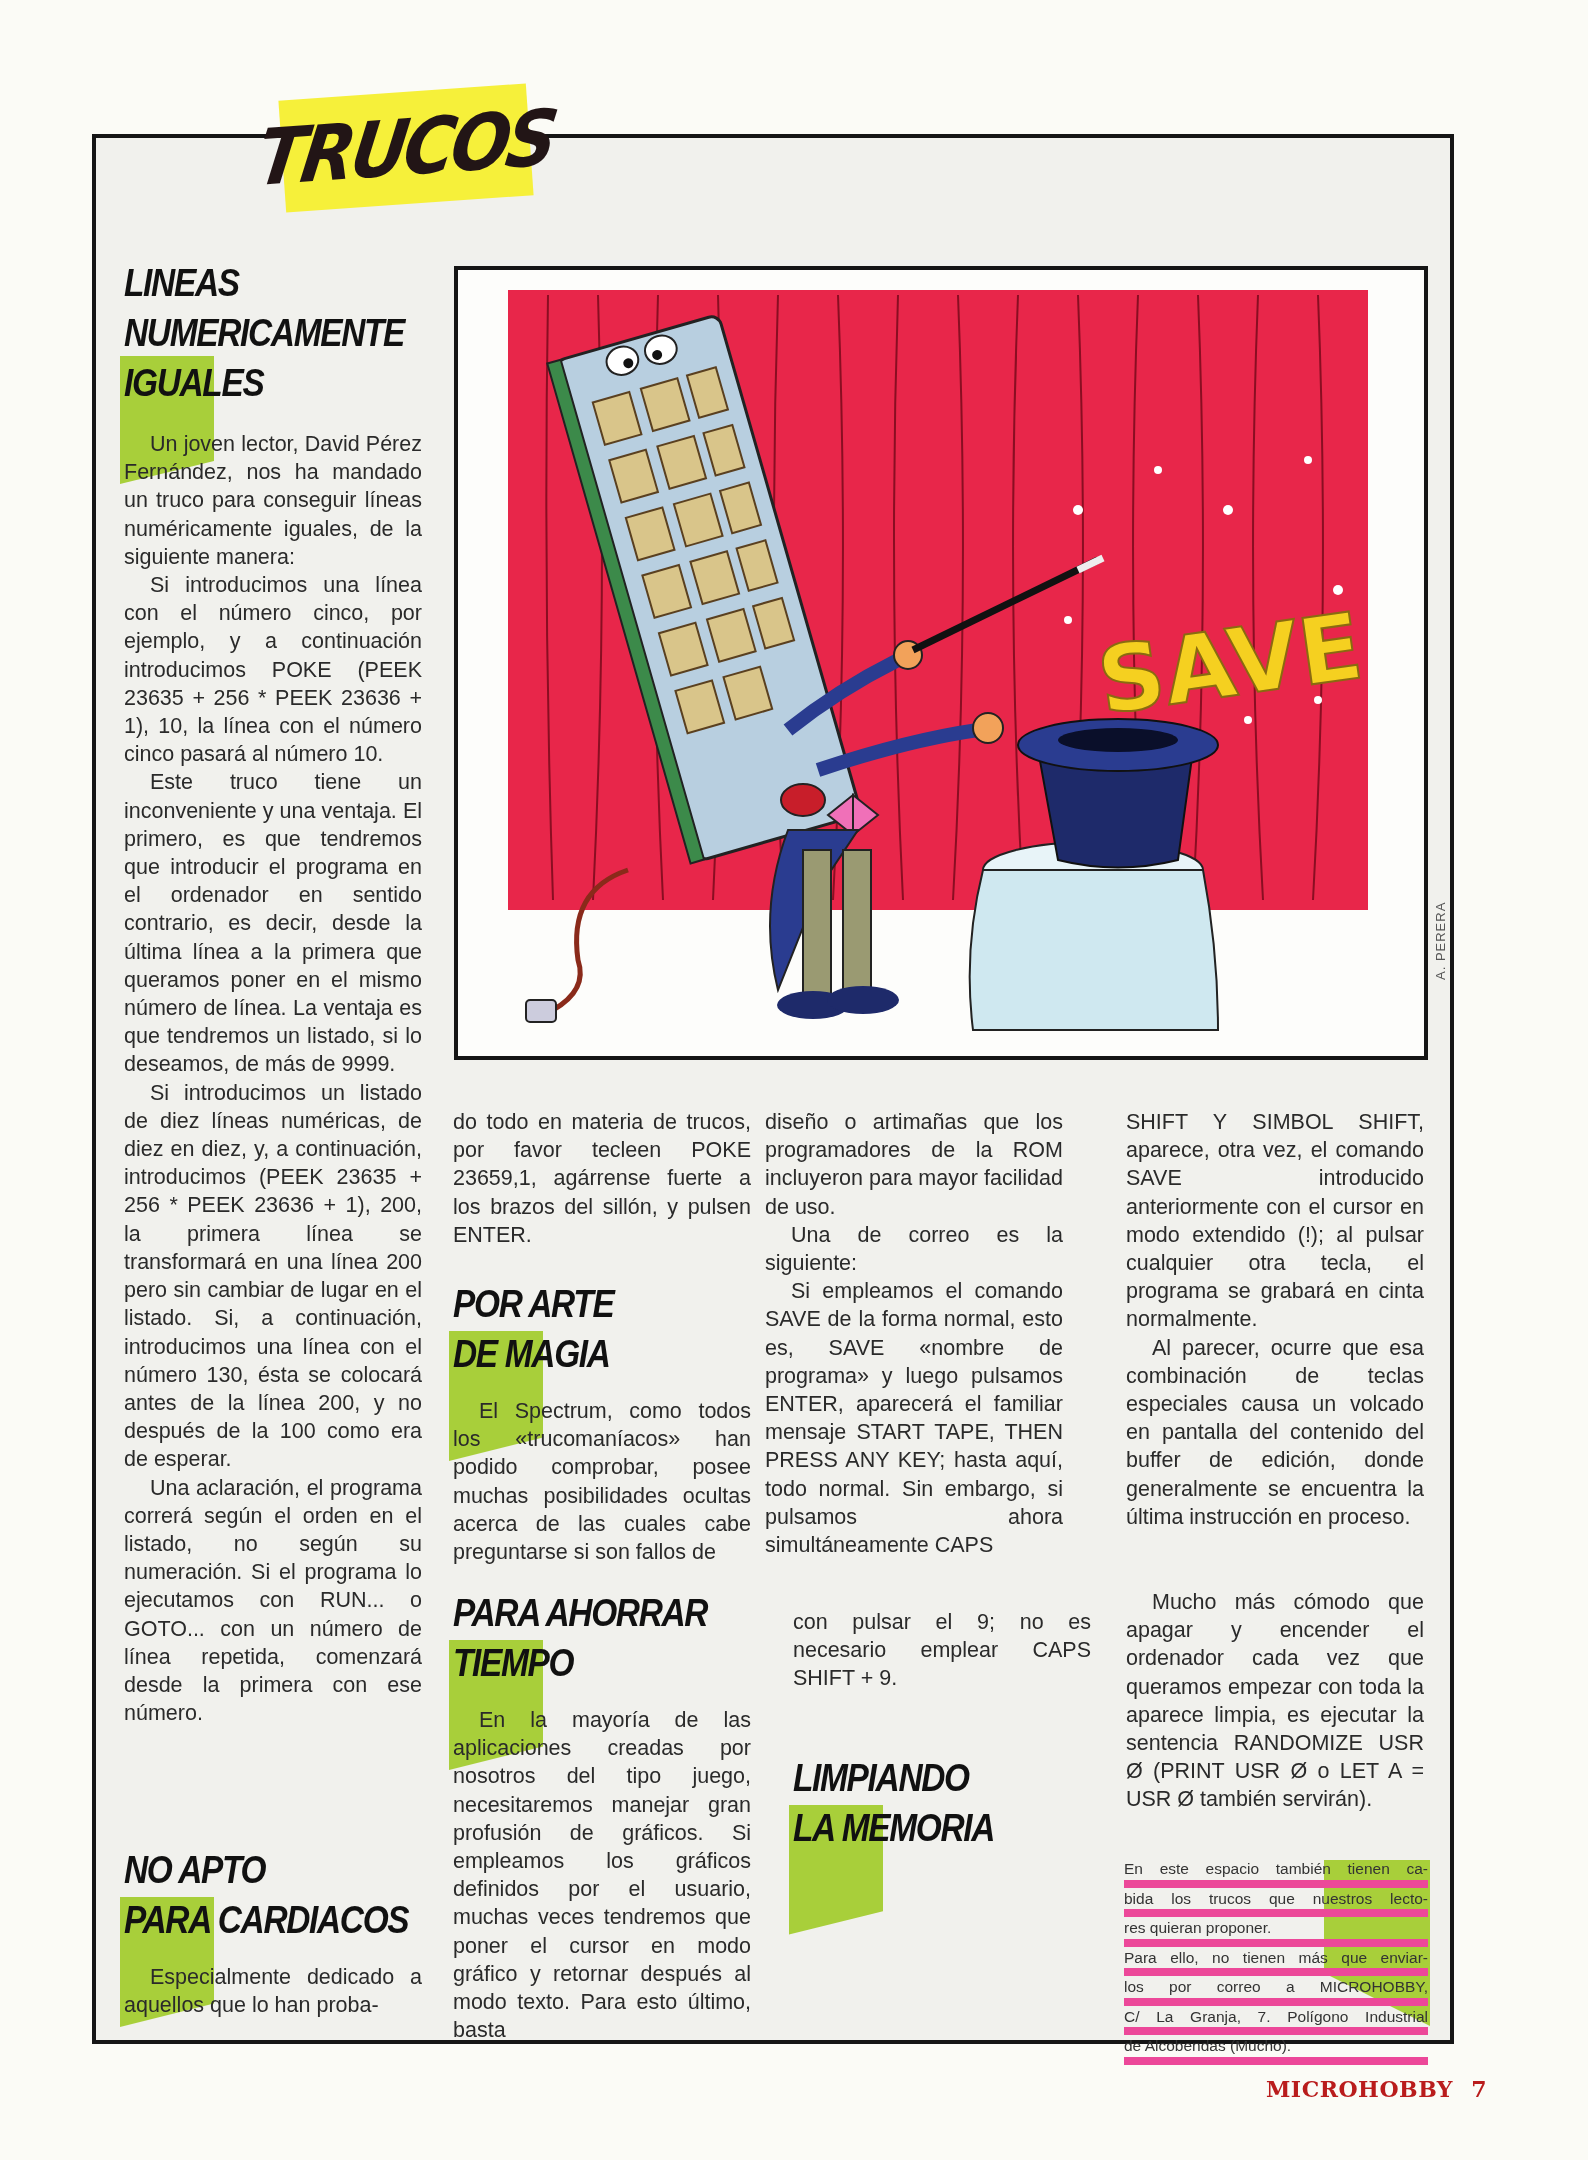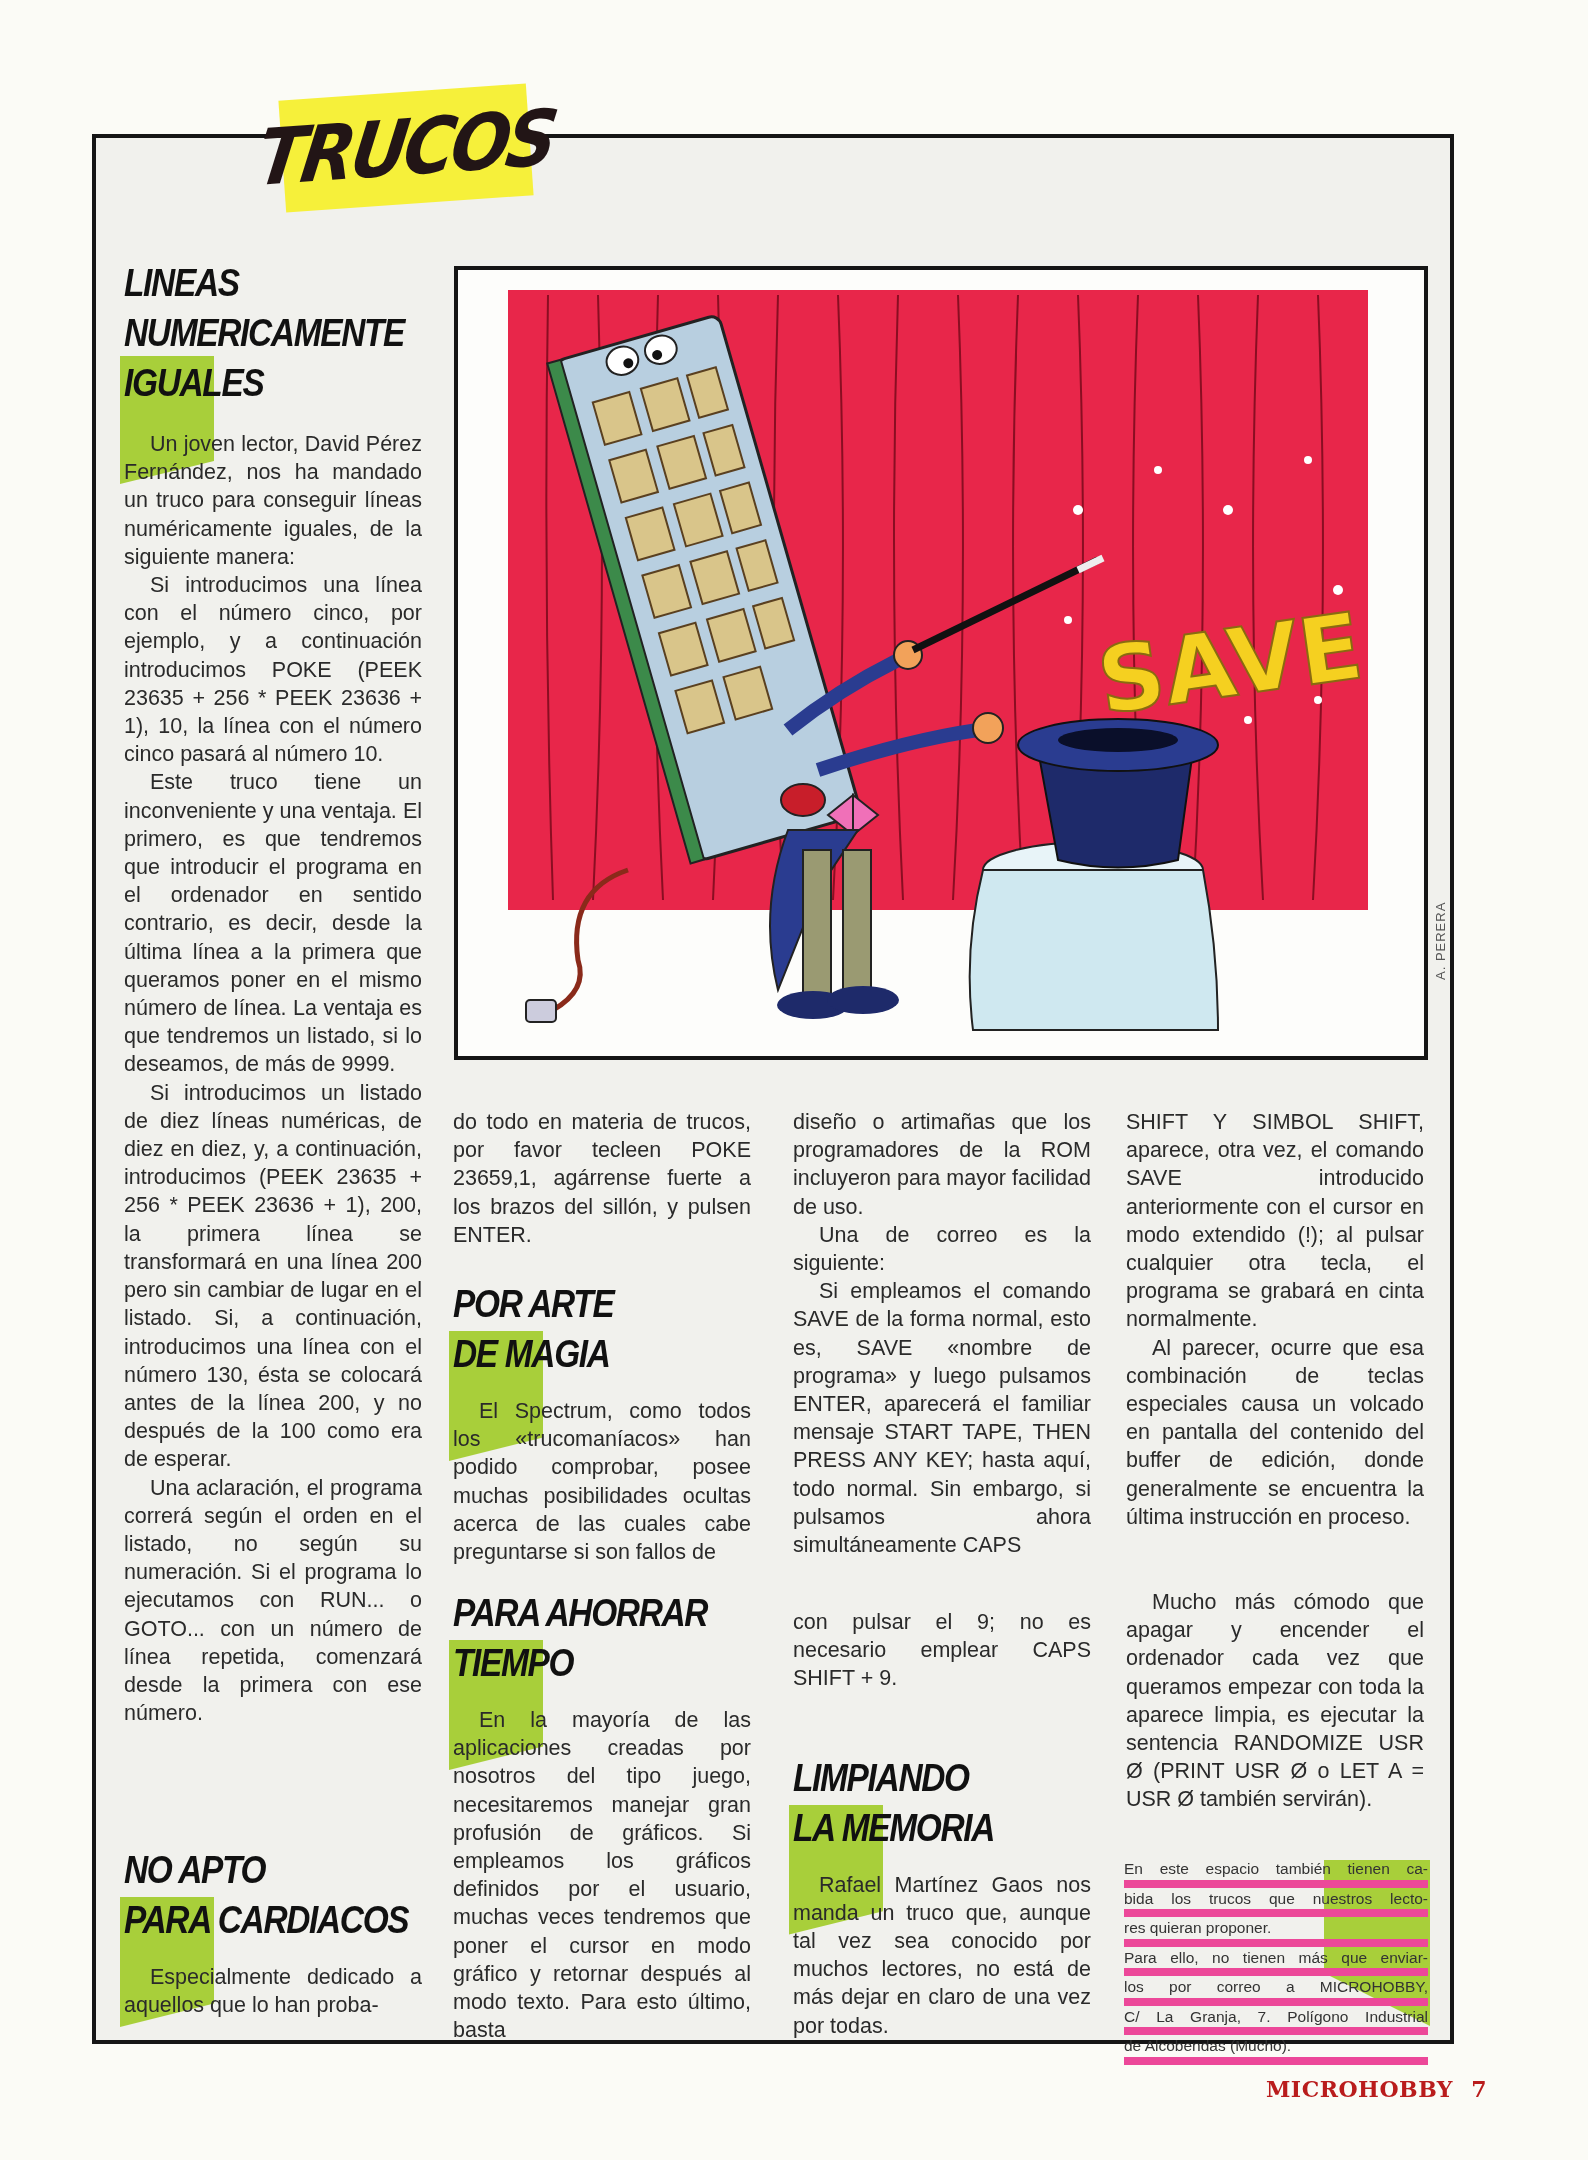--- a/index.html
+++ b/index.html
@@ -230,40 +230,37 @@
   <div class="hl" style="left:-4px; top:52px; height:130px;"></div>
   <div class="head">
     <div>PARA AHORRAR</div>
     <div>TIEMPO</div>
   </div>
   <div class="txt" style="margin-top:-4px;">
     <p>En la mayoría de las aplicaciones creadas por nosotros del tipo juego, necesitaremos manejar gran profusión de gráficos. Si empleamos los gráficos definidos por el usuario, muchas veces tendremos que poner el cursor en modo gráfico y retornar después al modo texto. Para esto último, basta</p>
   </div>
 </div>
 
-<div class="col" style="left:793px; top:1088px;">
+<div class="col" style="left:765px; top:1088px;">
   <div class="txt">
     <p class="cont">diseño o artimañas que los programadores de la ROM incluyeron para mayor facilidad de uso.</p>
     <p>Una de correo es la siguiente:</p>
     <p>Si empleamos el comando SAVE de la forma normal, esto es, SAVE «nombre de programa» y luego pulsamos ENTER, aparecerá el familiar mensaje START TAPE, THEN PRESS ANY KEY; hasta aquí, todo normal. Sin embargo, si pulsamos ahora simultáneamente CAPS</p>
   </div>
 </div>
 
 <div class="col" style="left:793px; top:1588px;">
   <div class="txt">
     <p class="cont">con pulsar el 9; no es necesario emplear CAPS SHIFT + 9.</p>
   </div>
   <div style="position:relative; margin-top:60px;">
     <div class="hl" style="left:-4px; top:52px; height:130px;"></div>
     <div class="head">
       <div>LIMPIANDO</div>
       <div>LA MEMORIA</div>
-    </div>
-    <div class="txt" style="margin-top:-4px;">
-      <p>Rafael Martínez Gaos nos manda un truco que, aunque tal vez sea conocido por muchos lectores, no está de más dejar en claro de una vez por todas.</p>
     </div>
   </div>
 </div>
 
 <div class="col" style="left:1126px; top:1088px;">
   <div class="txt">
     <p class="cont">SHIFT Y SIMBOL SHIFT, aparece, otra vez, el comando SAVE introducido anteriormente con el cursor en modo extendido (!); al pulsar cualquier otra tecla, el programa se grabará en cinta normalmente.</p>
     <p>Al parecer, ocurre que esa combinación de teclas especiales causa un volcado en pantalla del contenido del buffer de edición, donde generalmente se encuentra la última instrucción en proceso.</p>
   </div>
 </div>

